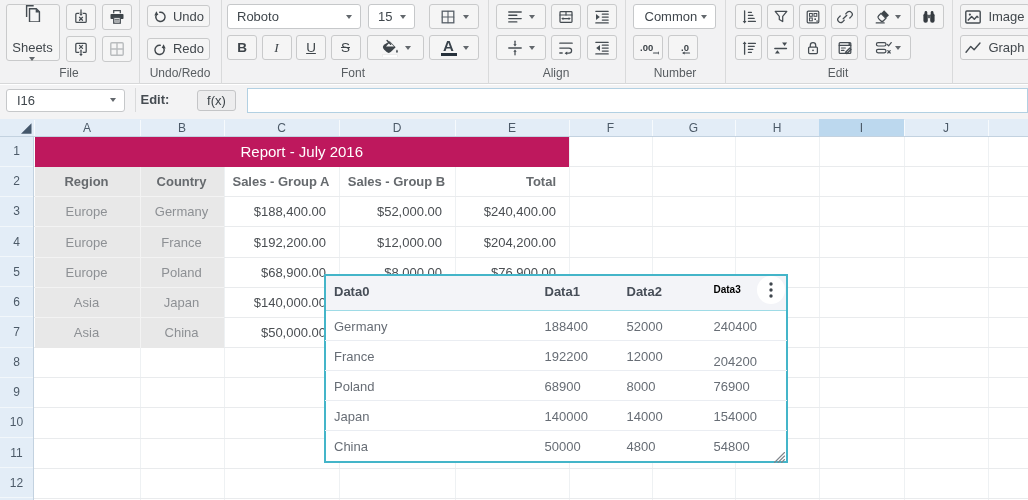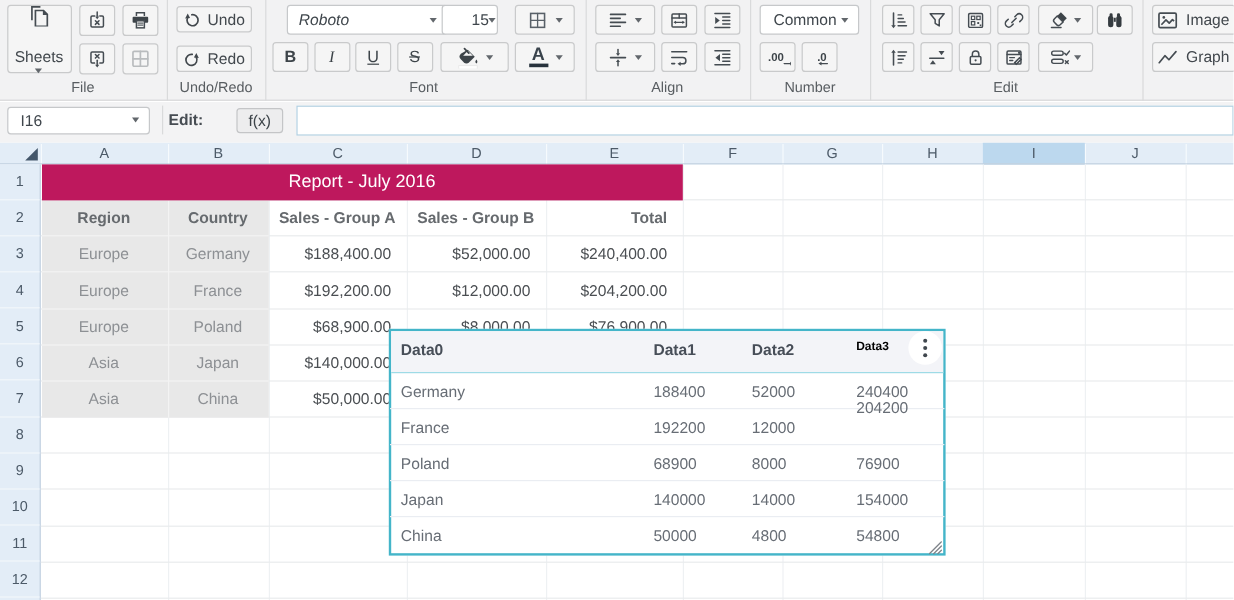--- a/index.html
+++ b/index.html
@@ -81,25 +81,25 @@
     </div>
 <div class="btn" style="left:146.5px;top:37.5px;width:63px;height:22px;">
       <svg width="16" height="16" viewBox="0 0 16 16" style="">
         <path d="M11.6 6.7 A4.6 4.6 0 1 1 8.2 4.3" fill="none" stroke="#42484d" stroke-width="1.4" stroke-linecap="round"></path>
         <polygon points="9.6,6.9 13.7,7.4 11.6,3.2" fill="#42484d"></polygon>
       </svg>
       <span style="font-size:13px;color:#42484d;margin-left:5px;">Redo</span>
     </div>
 <div class="glabel" style="left:120px;top:66px;width:120px;height:14px;">Undo/Redo</div>
 <div class="sep" style="left:221px;top:0px;width:1px;height:84px;"></div>
-<div class="combo" style="left:239px;top:4px;width:134px;height:25px;font-style:italic;">
+<div class="combo" style="left:227px;top:4px;width:134px;height:25px;">
       <span style="flex:1;padding-left:9px;font-size:13px;color:#3f464c;">Roboto</span>
       <span class="caret" style="margin-right:8px;"></span>
     </div>
-<div class="combo" style="left:368px;top:4px;width:47px;height:25px;padding-left:15px;">
+<div class="combo" style="left:368px;top:4px;width:47px;height:25px;">
       <span style="flex:1;padding-left:9px;font-size:13px;color:#3f464c;">15</span>
       <span class="caret" style="margin-right:8px;"></span>
     </div>
 <div class="btn" style="left:429px;top:4px;width:50px;height:25px;">
       <svg width="16" height="16" viewBox="0 0 16 16" style="">
         <rect x="2.2" y="2.2" width="11.6" height="11.6" fill="none" stroke="#586068" stroke-width="1.3"></rect>
         <line x1="8" y1="2.2" x2="8" y2="13.8" stroke="#586068" stroke-width="1.1" stroke-linecap="round"></line>
         <line x1="2.2" y1="8" x2="13.8" y2="8" stroke="#586068" stroke-width="1.1" stroke-linecap="round"></line>
       </svg>
       <span class="caret" style="margin-left:7px;"></span>
@@ -487,21 +487,21 @@
 <div class="" style="left:324.5px;top:341.1px;width:462px;height:30.1px;border-bottom:1px solid #eaedf2;"></div>
 <div class="" style="left:334.0px;top:341.1px;width:110px;height:30.1px;">
       <span class="ptxt" style="height:100%;">France</span>
     </div>
 <div class="" style="left:544.5px;top:341.1px;width:110px;height:30.1px;">
       <span class="ptxt" style="height:100%;">192200</span>
     </div>
 <div class="" style="left:626.5px;top:341.1px;width:110px;height:30.1px;">
       <span class="ptxt" style="height:100%;">12000</span>
     </div>
-<div class="" style="left:713.5px;top:324px;width:110px;height:30.1px;">
+<div class="" style="left:713.5px;top:346px;width:110px;height:30.1px;">
       <span class="ptxt" style="height:100%;">204200</span>
     </div>
 <div class="" style="left:324.5px;top:371.2px;width:462px;height:30.1px;border-bottom:1px solid #eaedf2;"></div>
 <div class="" style="left:334.0px;top:371.2px;width:110px;height:30.1px;">
       <span class="ptxt" style="height:100%;">Poland</span>
     </div>
 <div class="" style="left:544.5px;top:371.2px;width:110px;height:30.1px;">
       <span class="ptxt" style="height:100%;">68900</span>
     </div>
 <div class="" style="left:626.5px;top:371.2px;width:110px;height:30.1px;">

